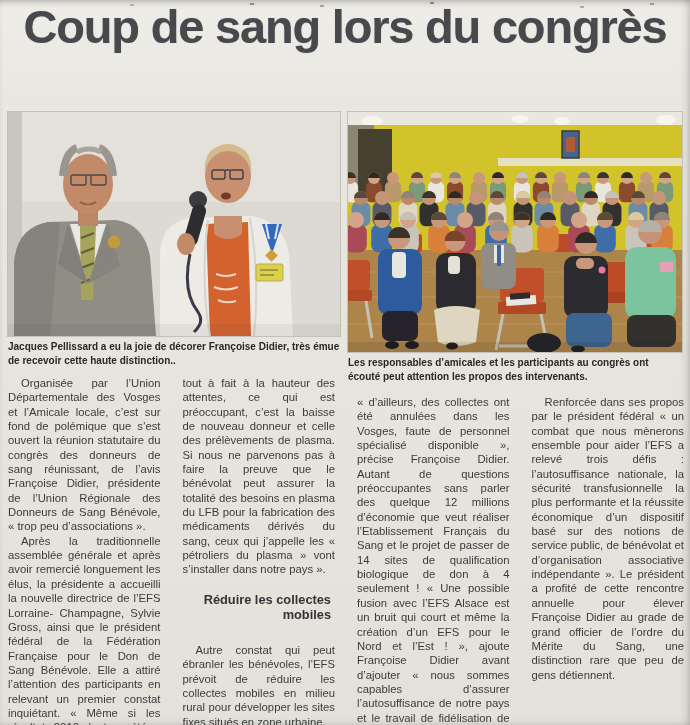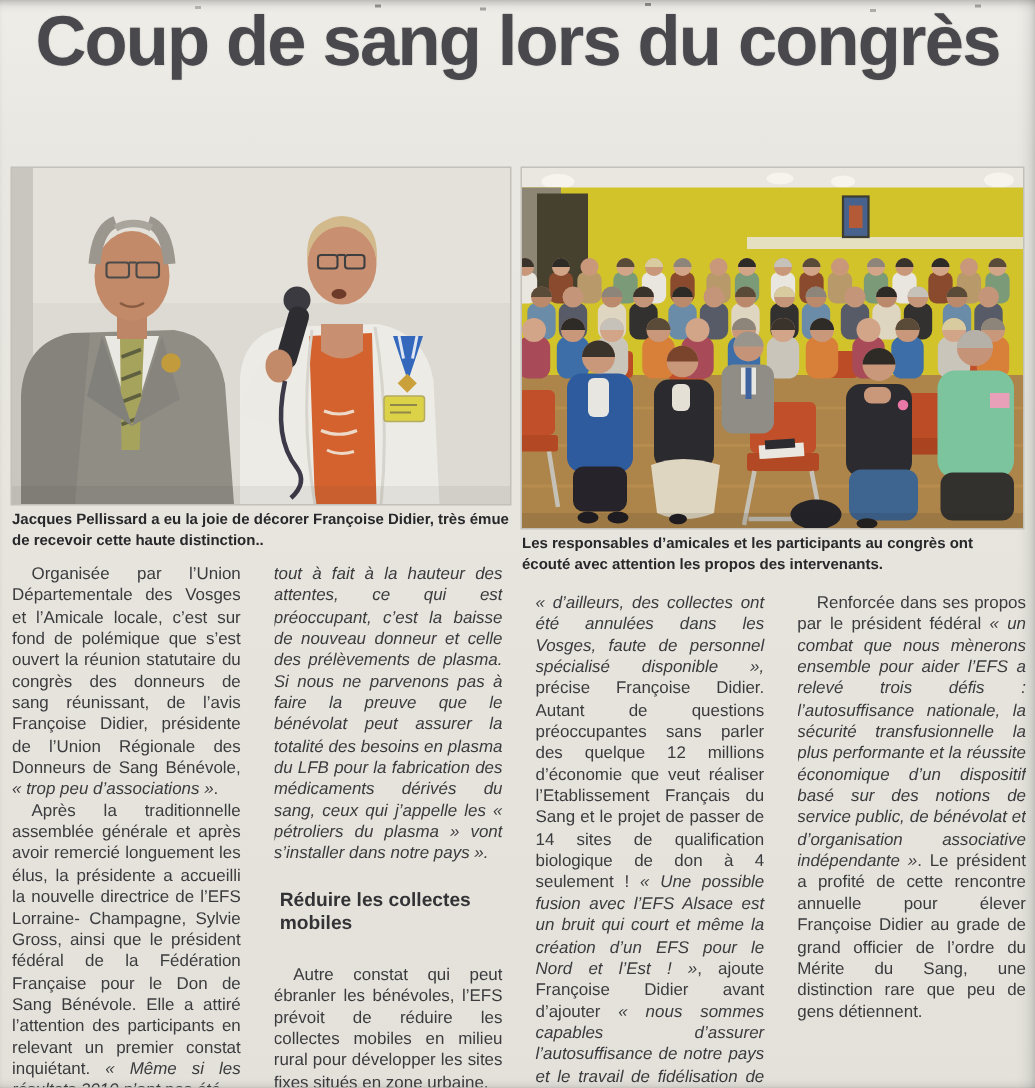--- a/index.html
+++ b/index.html
@@ -19,22 +19,22 @@
   figure{margin:0;}
   figure svg{display:block;box-shadow:0 0 0 1px #c2c0b8;background:#dcdad3;}
   figcaption{margin-top:4px;font-size:10px;line-height:14px;font-weight:bold;color:#28282b;}
   .photo-left{width:332px;}
   .photo-right{width:334px;}
   .body-cols{position:absolute;top:376px;left:8px;width:676px;height:349px;display:flex;gap:22px;overflow:hidden;}
   .col{flex:1 1 0;overflow:hidden;}
   .col-low{padding-top:19px;}
   .para{margin:0;font-size:11.3px;line-height:14.35px;text-align:justify;color:#3b3b3e;}
   .para.ind{text-indent:13px;}
-  .it{font-style:italic;}
-  .subhead{margin:15px 4px 20px;font-size:12.8px;line-height:15.5px;font-weight:bold;text-align:left;color:#333336;}
+  .it{}
+  .subhead{margin:15px 4px 20px;font-size:12.8px;line-height:15.5px;font-weight:bold;text-align:right;color:#333336;}
 </style>
 </head>
 <body>
 
 <div class="page">
   <div class="specks"></div>
 
   <header class="headline">
     <div class="hl">Coup de sang lors du congrès</div>
   </header>
@@ -286,21 +286,21 @@
         <g>
           <rect x="277" y="135" width="51" height="72" rx="12" fill="#7cc49e"></rect>
           <circle cx="302" cy="120" r="12" fill="#c59478"></circle>
           <path d="M290 120 a12 12 0 0 1 24 0 z" fill="#b5b1a8"></path>
           <rect x="312" y="150" width="13" height="10" fill="#e8a0b8"></rect>
           <rect x="279" y="203" width="49" height="32" rx="8" fill="#33312e"></rect>
         </g>
         <ellipse cx="196" cy="231" rx="17" ry="10" fill="#242428"></ellipse>
         <rect y="230" width="334" height="10" fill="rgba(30,30,30,0.12)"></rect>
       </svg>
-      <figcaption>Les responsables d’amicales et les participants au congrès ont écouté avec attention les propos des intervenants.</figcaption>
+      <figcaption>Les responsables d’amicales et les participants au congrès ont écouté peut attention les propos des intervenants.</figcaption>
     </figure>
   </div>
 
   <div class="body-cols" id="article-columns">
       <div class="col">
         <p class="para ind"><span>Organisée par l’Union Départementale des Vosges et l’Amicale locale, c’est sur fond de polémique que s’est ouvert la réunion statutaire du congrès des donneurs de sang réunissant, de l’avis Françoise Didier, présidente de l’Union Régionale des Donneurs de Sang Bénévole, </span><span class="it">« trop peu d’associations »</span><span>.</span></p>
         <p class="para ind"><span>Après la traditionnelle assemblée générale et après avoir remercié longuement les élus, la présidente a accueilli la nouvelle directrice de l’EFS Lorraine- Champagne, Sylvie Gross, ainsi que le président fédéral de la Fédération Française pour le Don de Sang Bénévole. Elle a attiré l’attention des participants en relevant un premier constat inquiétant. </span><span class="it">« Même si les résultats 2010 n’ont pas été</span></p>
       </div>
       <div class="col">
         <p class="para"><span class="it">tout à fait à la hauteur des attentes, ce qui est préoccupant, c’est la baisse de nouveau donneur et celle des prélèvements de plasma. Si nous ne parvenons pas à faire la preuve que le bénévolat peut assurer la totalité des besoins en plasma du LFB pour la fabrication des médicaments dérivés du sang, ceux qui j’appelle les « pétroliers du plasma » vont s’installer dans notre pays ».</span></p>

